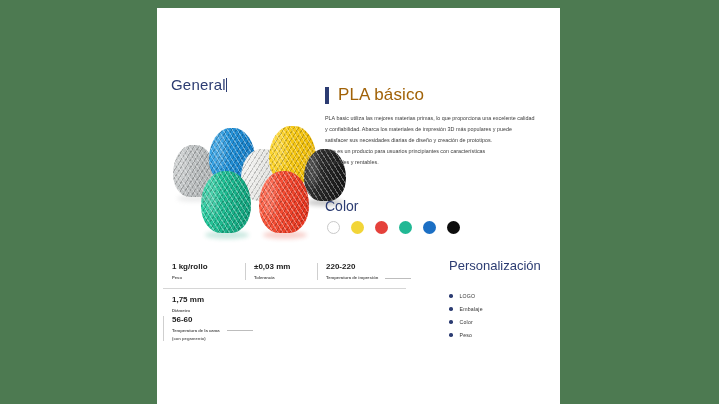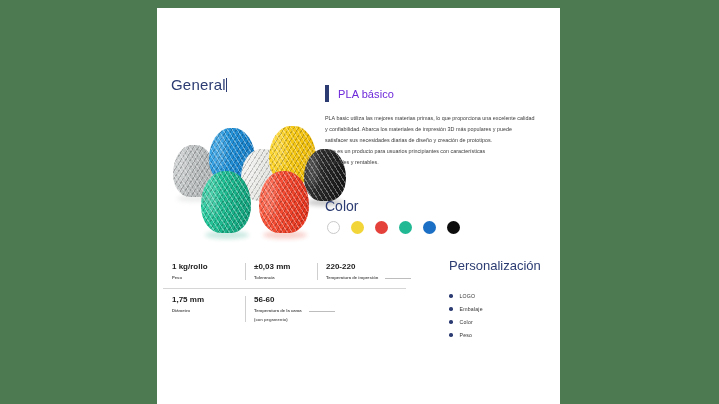--- a/index.html
+++ b/index.html
@@ -94,22 +94,22 @@
     display: flex;
     align-items: center;
     gap: 9px;
   }
   .title-bar {
     width: 4px;
     height: 17px;
     background: #2c3c72;
   }
   .product-title {
-    font-size: 11px;
-    color: #6d28d9;
+    font-size: 17px;
+    color: #a16207;
     letter-spacing: 0.1px;
     white-space: nowrap;
   }
 
   .description {
     position: absolute;
     left: 168px;
     top: 105px;
     width: 230px;
     font-size: 5.4px;
@@ -151,20 +151,21 @@
     left: 6px;
     top: 248px;
     width: 243px;
   }
   .spec-row {
     display: flex;
     padding: 6px 0 7px 0;
   }
   .spec-row.divider-top {
     border-top: 1px solid #d6d6d6;
+    flex-direction: column;
   }
   .spec-cell {
     padding-left: 9px;
     padding-right: 6px;
     position: relative;
     box-sizing: border-box;
     font-weight: bold;
   }
   .spec-cell.c1 { width: 82px; }
   .spec-cell.c2 { width: 72px; }

